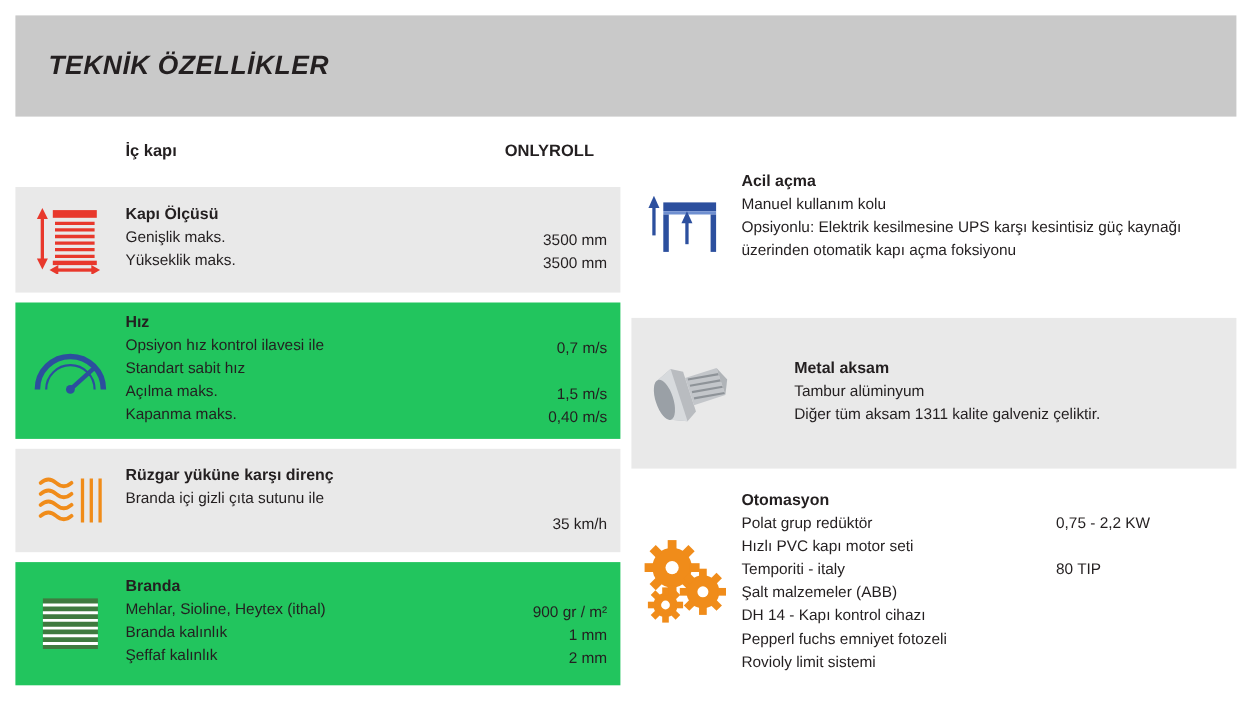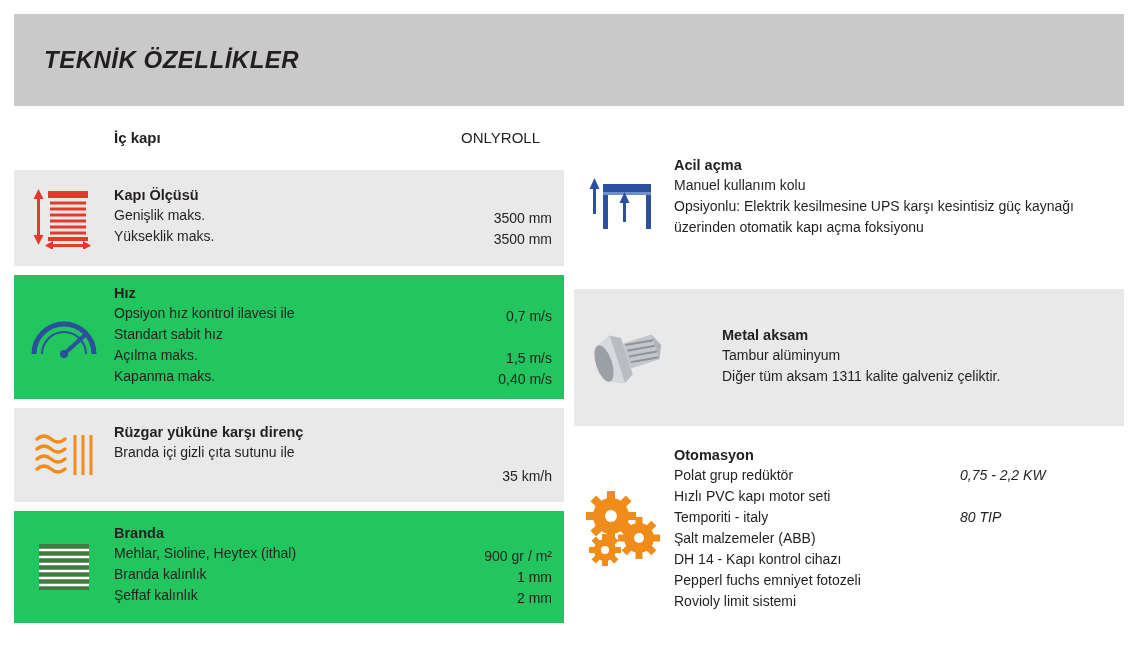--- a/index.html
+++ b/index.html
@@ -95,39 +95,39 @@
     display: flex;
     align-items: center;
     background: #ffffff;
     height: 46px;
   }
   .row-head .t1 {
     font-weight: bold;
     font-size: 15px;
   }
   .row-head .t2 {
-    font-weight: normal;
+    font-weight: bold;
     font-size: 15px;
     text-align: right;
     width: 120px;
     padding-right: 12px;
   }
 
   
   .rcard {
     display: flex;
     background: #ffffff;
     padding: 10px 0;
   }
   .rcard.gray { background: #e9e9e9; }
   .rbody { flex: 1; padding-right: 14px; }
 
   .auto-grid { display: flex; }
   .auto-left { flex: 1; }
-  .auto-right { width: 150px; font-style: italic; }
+  .auto-right { width: 150px; }
 
   
   .ic { display: block; }
 </style>
 </head>
 <body>
 
 <div class="page">
 
   <div class="header">

